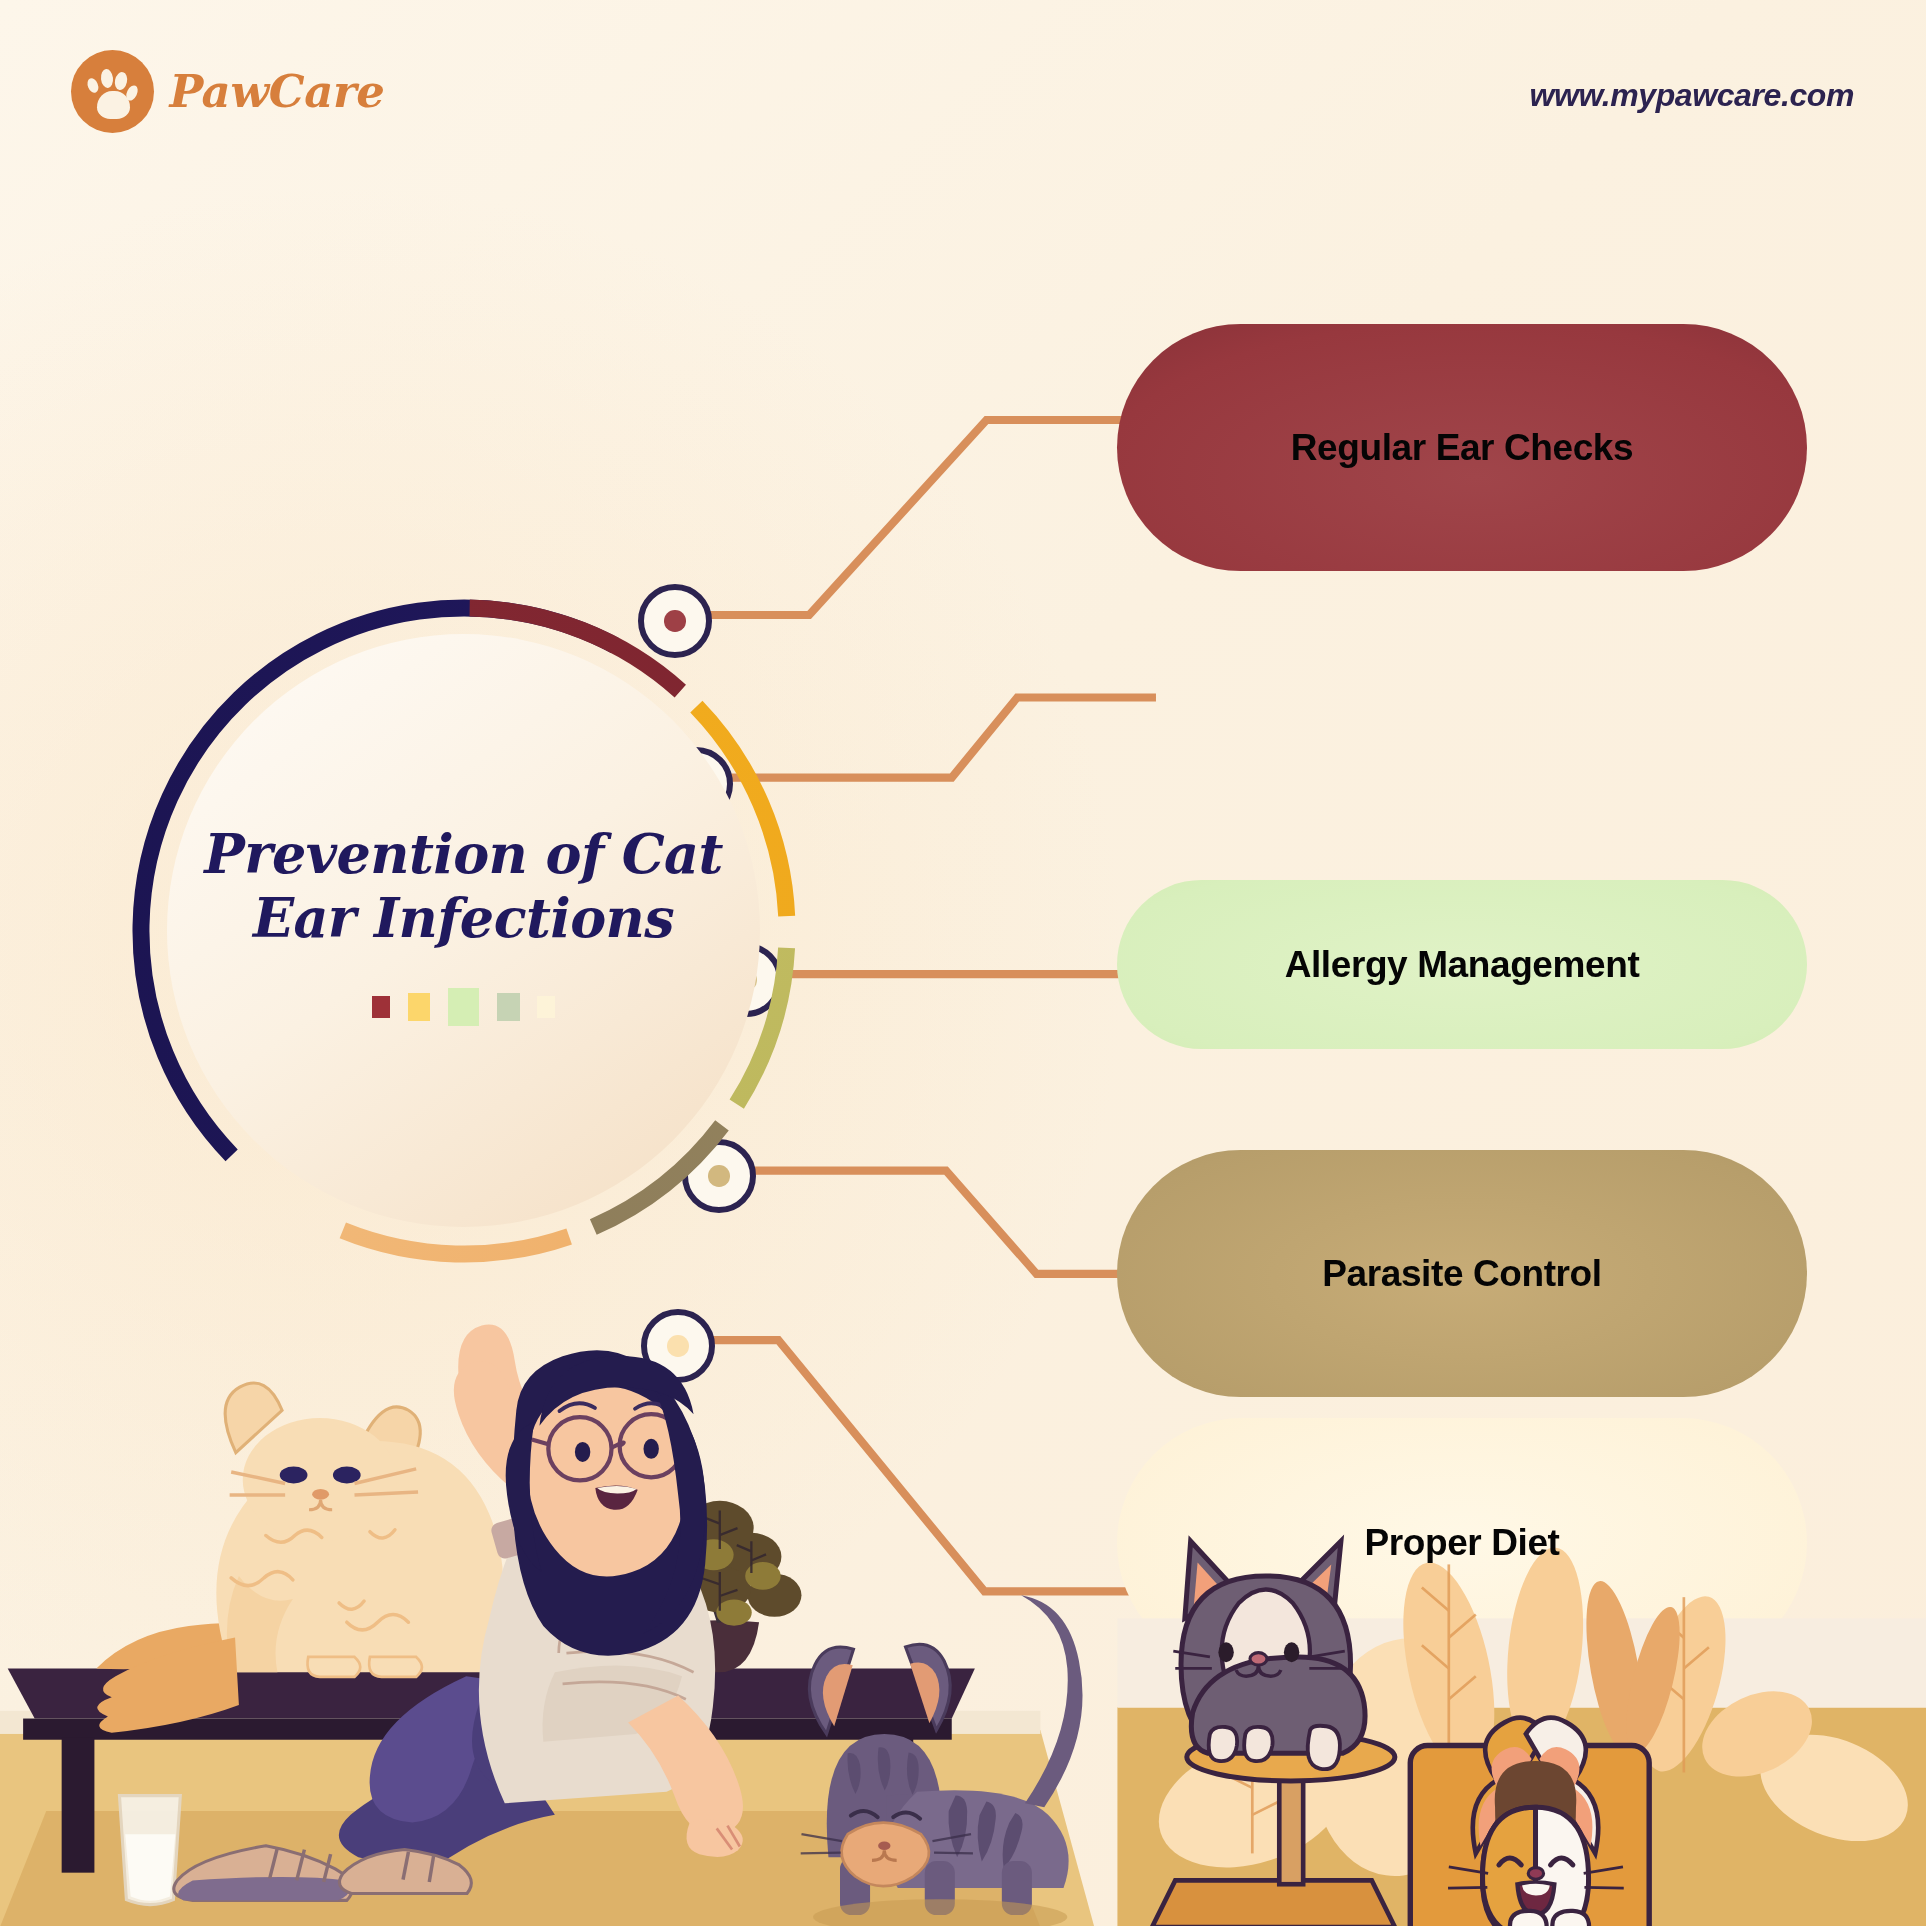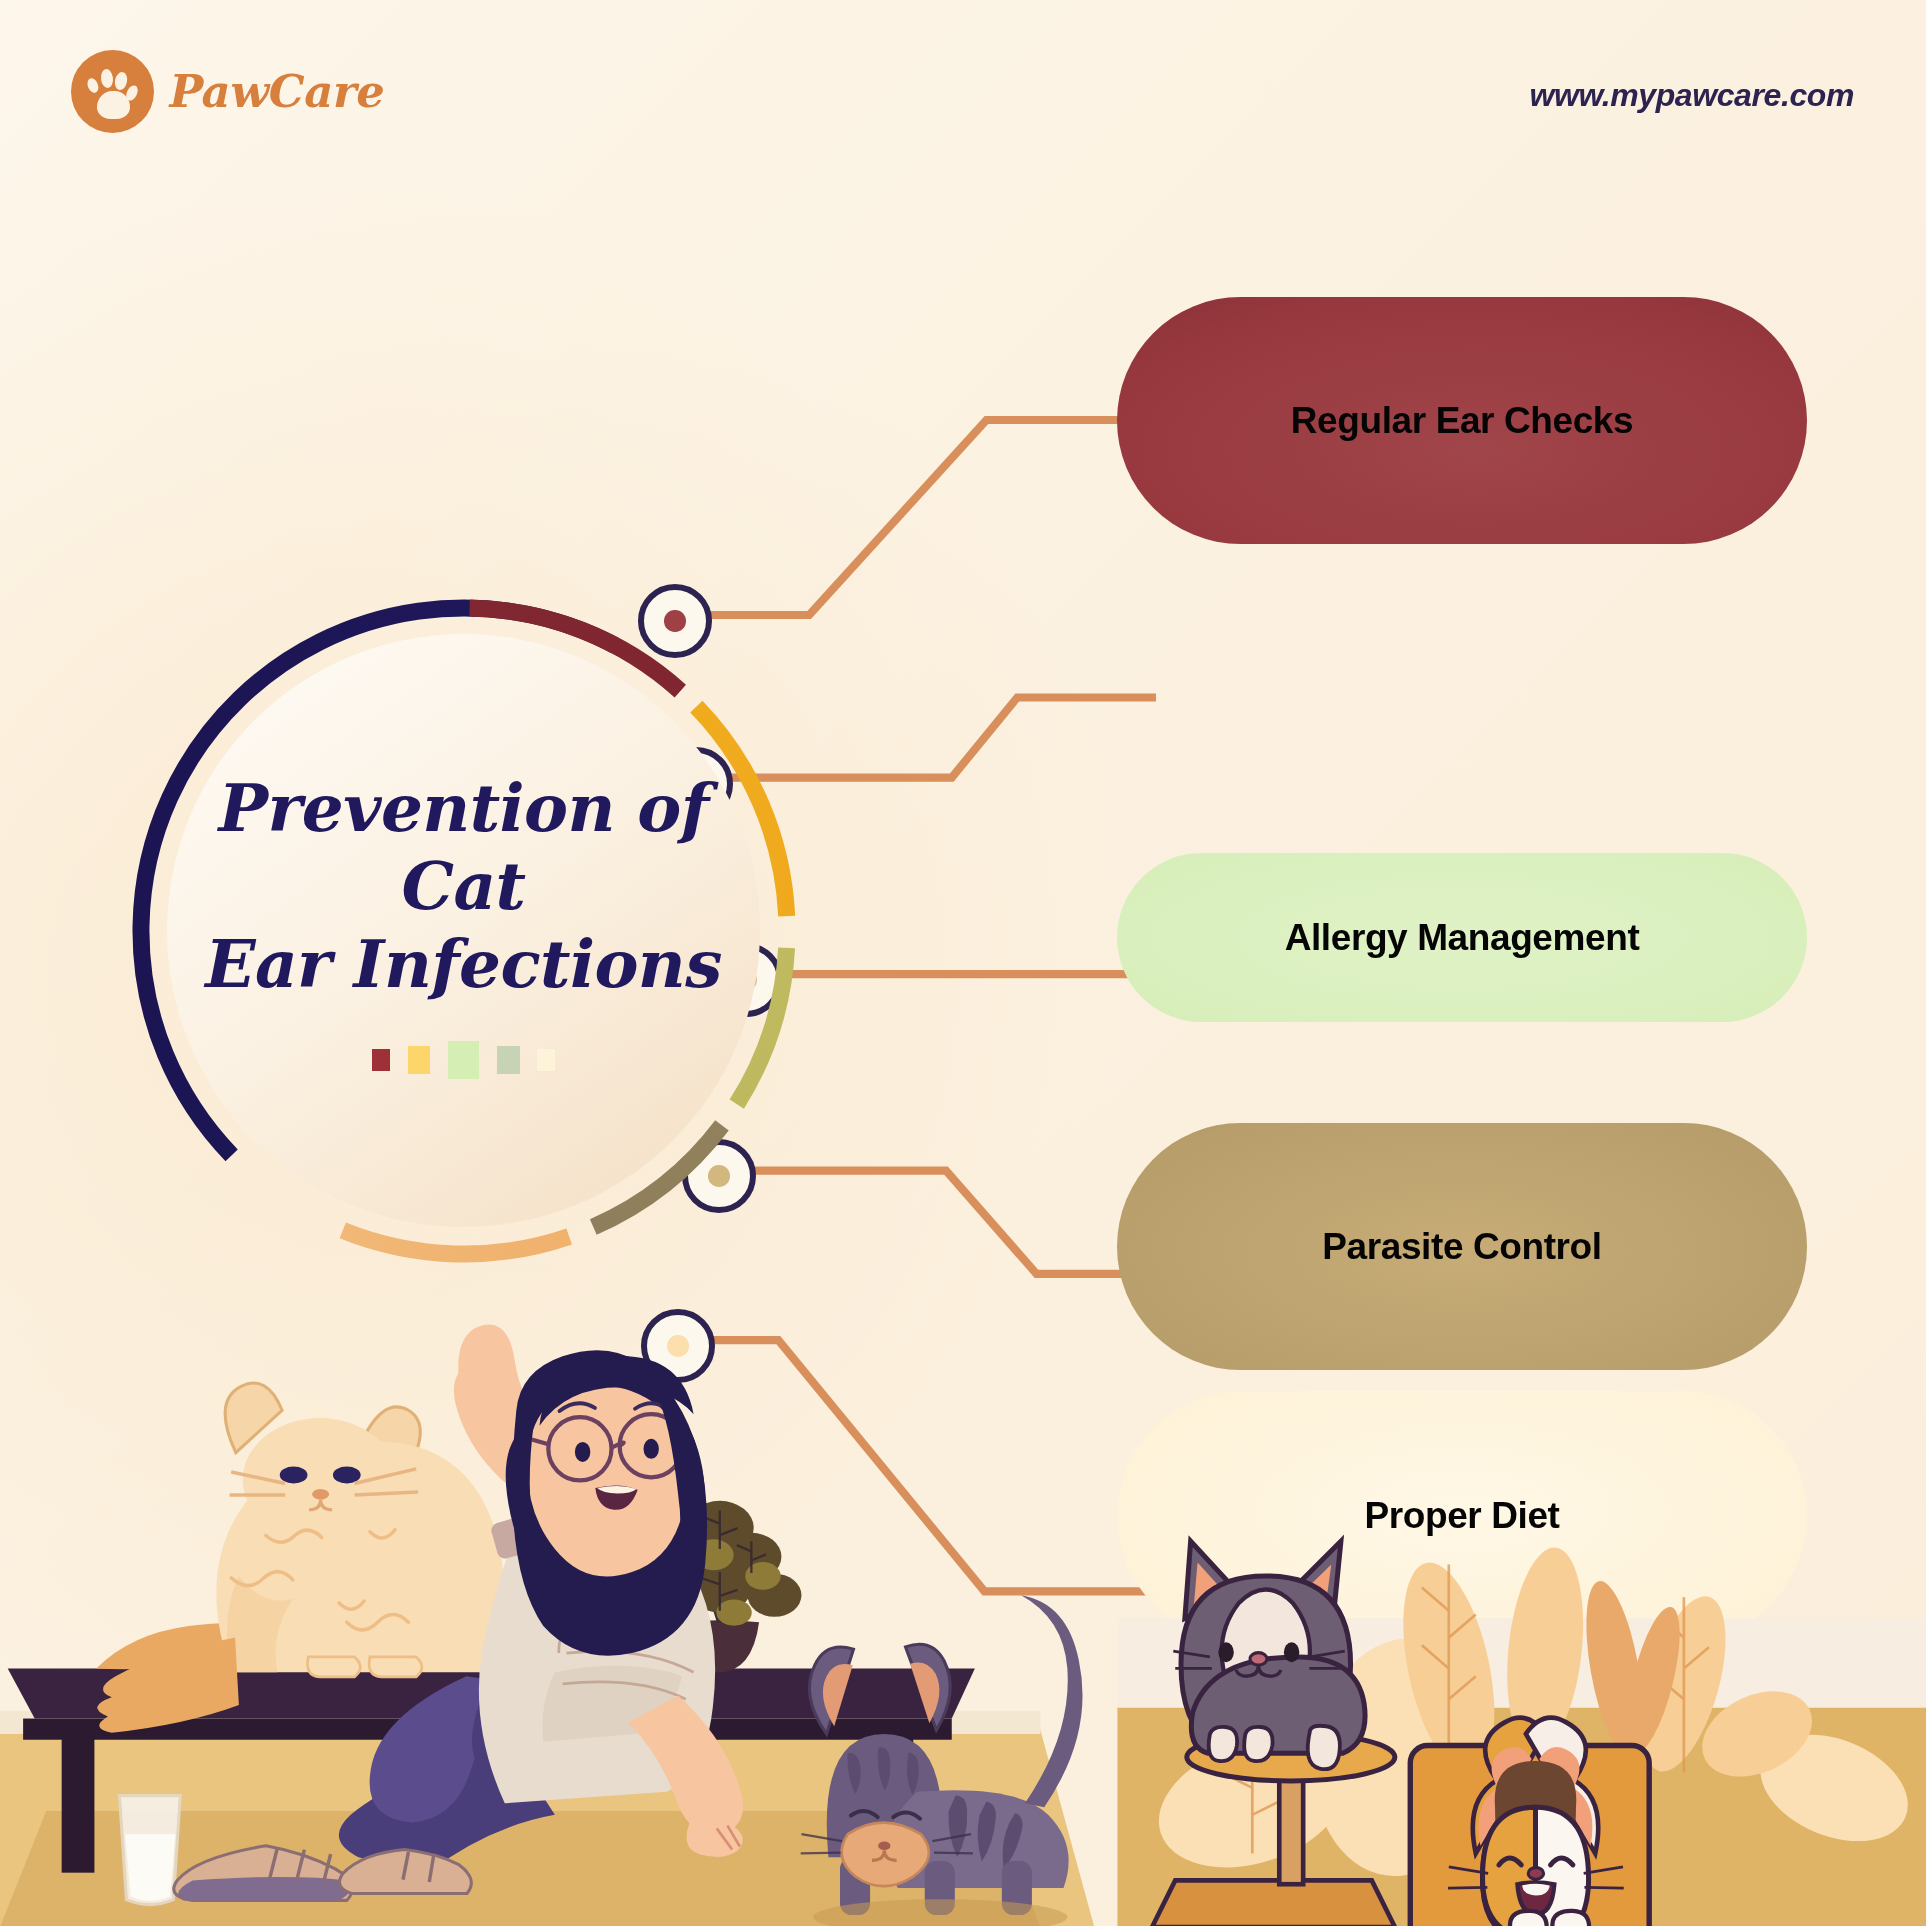--- a/index.html
+++ b/index.html
@@ -61,21 +61,21 @@
   .donut-center {
     position: absolute; left: 48px; top: 48px;
     width: 593px; height: 593px; border-radius: 50%;
     background: linear-gradient(145deg, #FEFAF4 6%, #FBF1E2 48%, #F4DEC3 100%);
     display: flex; flex-direction: column;
     align-items: center; justify-content: center;
   }
   .donut-title {
     font-family: "DejaVu Serif", serif;
     font-style: italic; font-weight: 700;
-    font-size: 66px; line-height: 1.18;
+    font-size: 54px; line-height: 1.18;
     color: #20195E; text-align: center;
     letter-spacing: -0.6px;
     margin-top: -11.6px;
   }
   .swatches { display:flex; gap:17.7px; align-items:center; margin-top: 37px; }
   .swatch { display:block; }
   .sw0 { width: 17.7px; height: 22.3px; }
   .sw1 { width: 22.3px; height: 28px; }
   .sw2 { width: 31px; height: 38px; }
   .sw3 { width: 23px; height: 28px; }
@@ -87,20 +87,21 @@
           border: 6.5px solid #2C2350; display:flex;align-items:center;justify-content:center; }
   .node i { display:block; border-radius:50%; }
 
   
   .pill {
     position: absolute;
     left: 1117px; width: 690px;
     border-radius: 3852px;
     display: flex; align-items: center; justify-content: center;
     box-shadow: 0 0 0 0 rgba(0,0,0,0);
+    margin-top: 27px;
   }
   .pill-label {
     position: relative; z-index: 3;
     font-family: "Liberation Sans", sans-serif;
     font-weight: 700; font-size: 37px; color: #050505;
     letter-spacing: -0.4px; text-align:center; white-space:nowrap;
   }
 
   
   #illus { position:absolute; left:0; top:0; width:1927px; height:1927px; pointer-events:none; }

